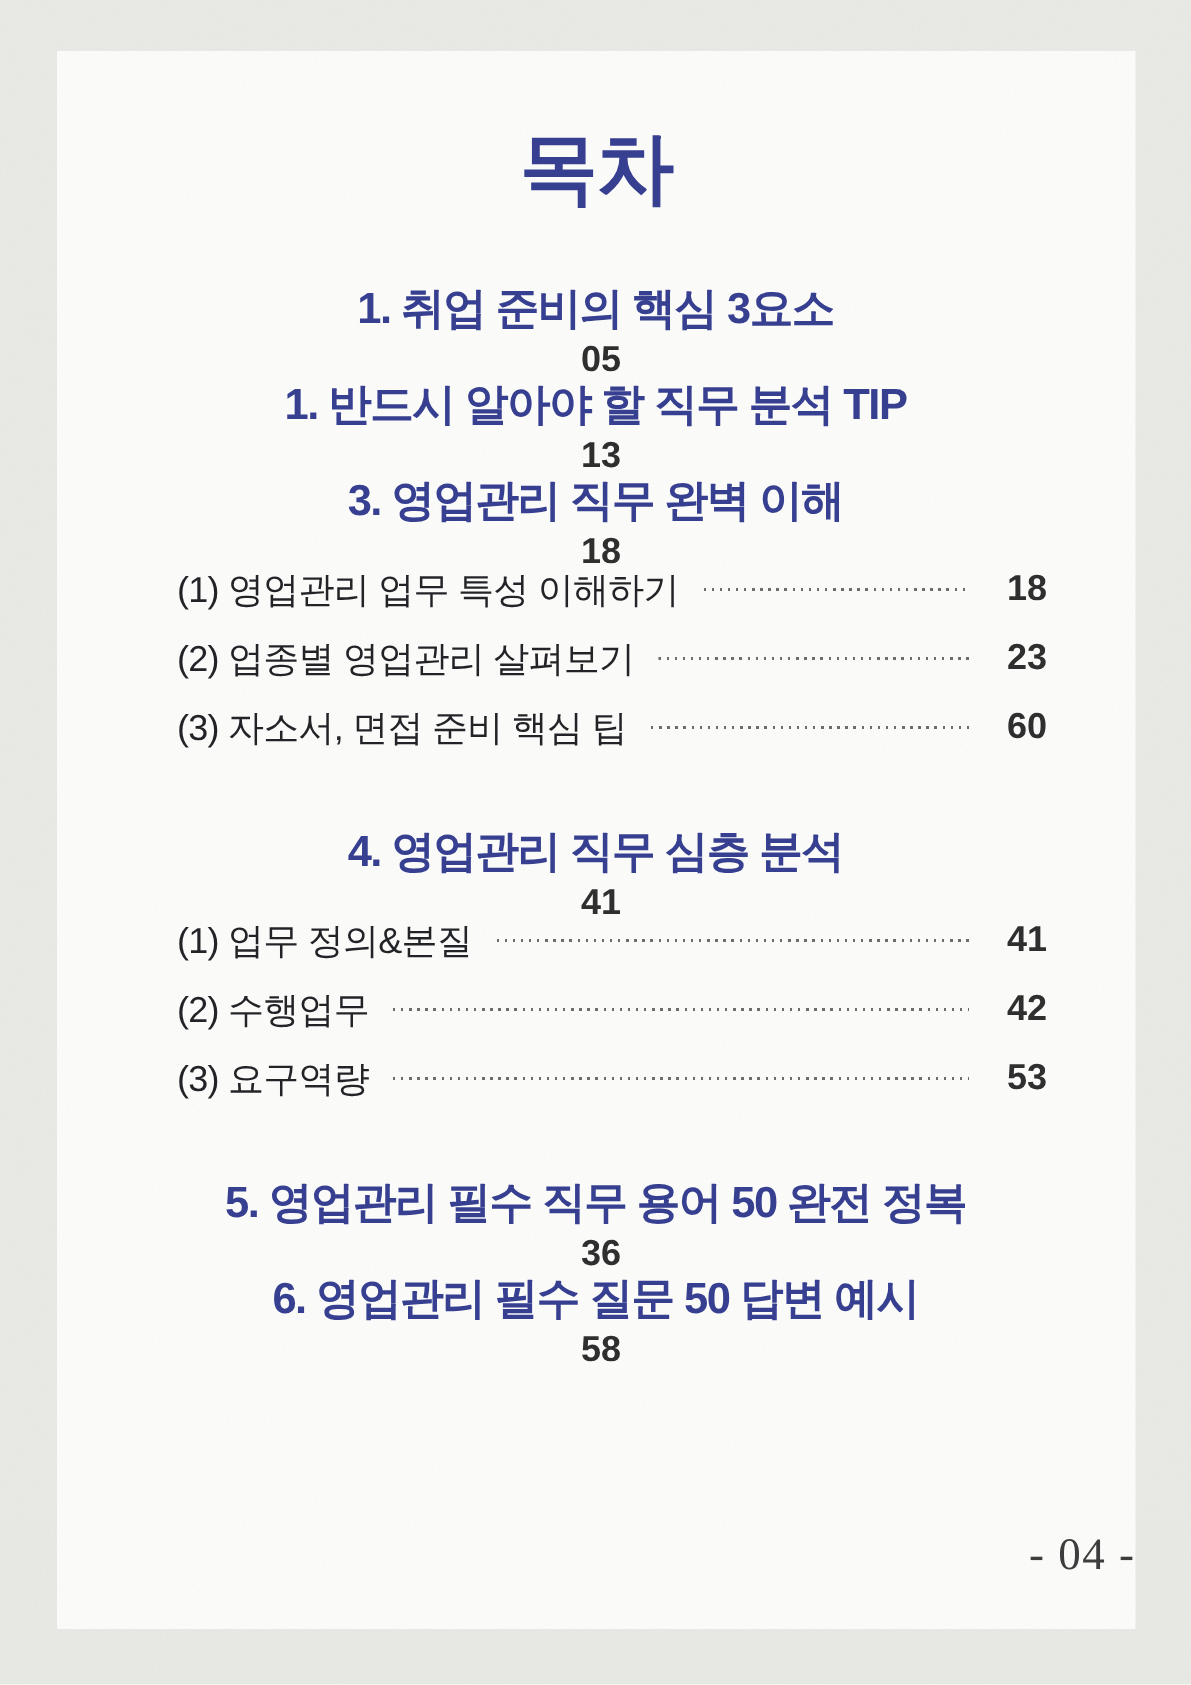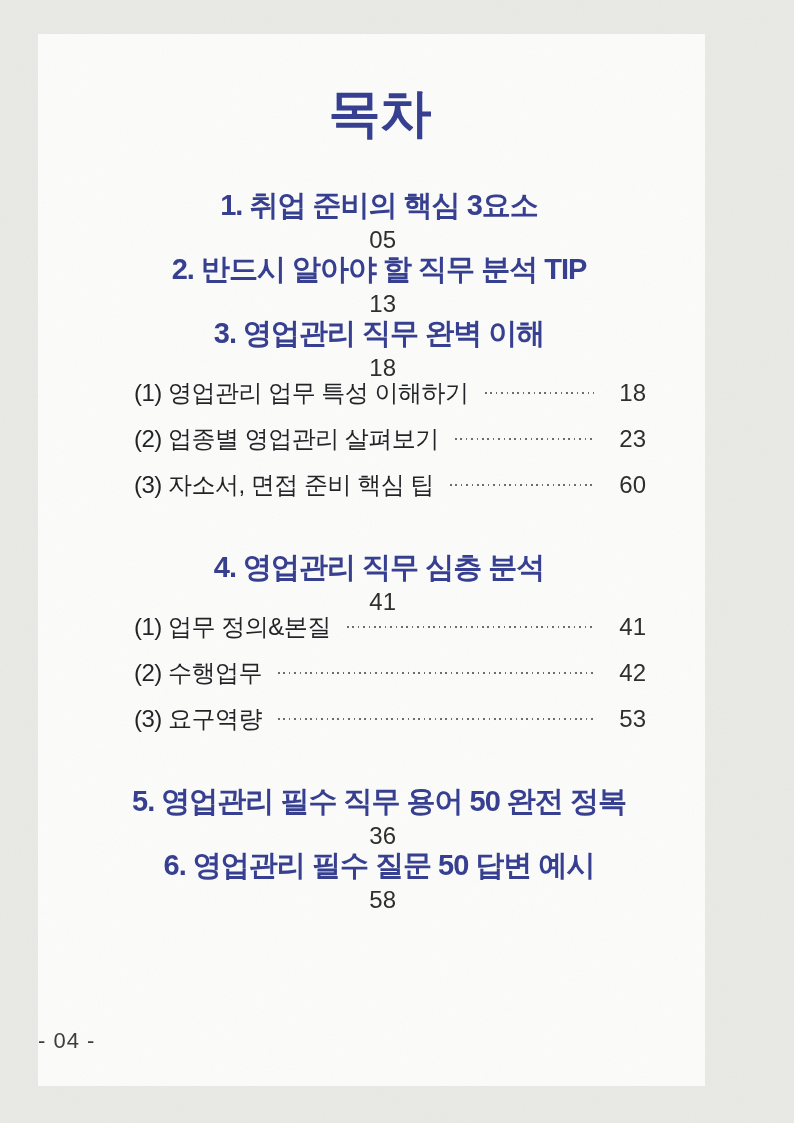--- a/index.html
+++ b/index.html
@@ -19,24 +19,23 @@
     font-family:"Liberation Sans", sans-serif;
     overflow:hidden;
   }
   .noise{
     position:absolute;inset:0;width:100%;height:100%;
     opacity:.055;pointer-events:none;z-index:5;
   }
   .page{
     position:absolute;
     left:38px;top:34px;
-    width:667px;height:1052px;
+    width:719px;height:1052px;
     background:var(--page-bg);
     z-index:1;
-    padding-left:16px;
   }
   .toc-title{
     margin-top:50px;
     text-align:center;
     font-size:52px;
     line-height:58px;
     font-weight:700;
     color:var(--heading);
     letter-spacing:-1px;
   }
@@ -76,49 +75,49 @@
     margin-right:18px;
     background:repeating-linear-gradient(90deg,
       var(--leader) 0px, var(--leader) 1.6px,
       transparent 1.6px, transparent 5.4px);
   }
   .pagenum{
     flex:none;
     min-width:34px;
     text-align:right;
     font-size:24px;
-    font-weight:400;
+    font-weight:700;
     letter-spacing:0;
     color:var(--pagenum);
   }
   .page-footer{
     position:absolute;
     left:0;right:0;
     bottom:32px;
-    text-align:left;
-    font-family:Liberation Sans, sans-serif;
-    font-size:22px;
+    text-align:right;
+    font-family:Liberation Serif, serif;
+    font-size:30px;
     color:var(--footer);
     letter-spacing:1px;
   }
 </style>
 </head>
 <body>
 
 <div class="page">
   <div class="toc-title">목차</div>
 
   <div id="toc-rows">
       <div class="row row-main" style="margin-top: 44px;">
         <span class="label">1. 취업 준비의 핵심 3요소</span>
         <span class="leader"></span>
         <span class="pagenum">05</span>
       </div>
       <div class="row row-main">
-        <span class="label">2. 반드시 알아야 할 직무 분석 TIP</span>
+        <span class="label">1. 반드시 알아야 할 직무 분석 TIP</span>
         <span class="leader"></span>
         <span class="pagenum">13</span>
       </div>
       <div class="row row-main">
         <span class="label">3. 영업관리 직무 완벽 이해</span>
         <span class="leader"></span>
         <span class="pagenum">18</span>
       </div>
       <div class="row row-sub">
         <span class="label">(1) 영업관리 업무 특성 이해하기</span>

